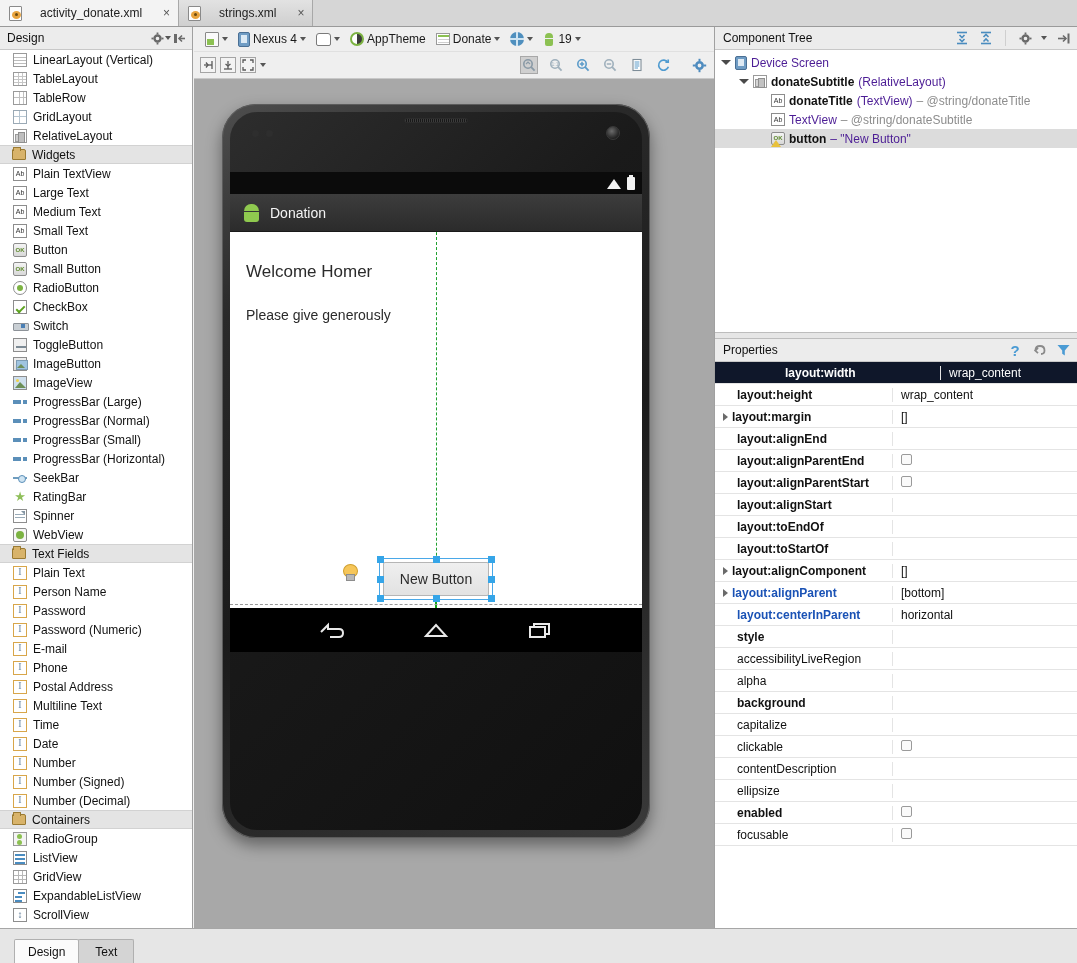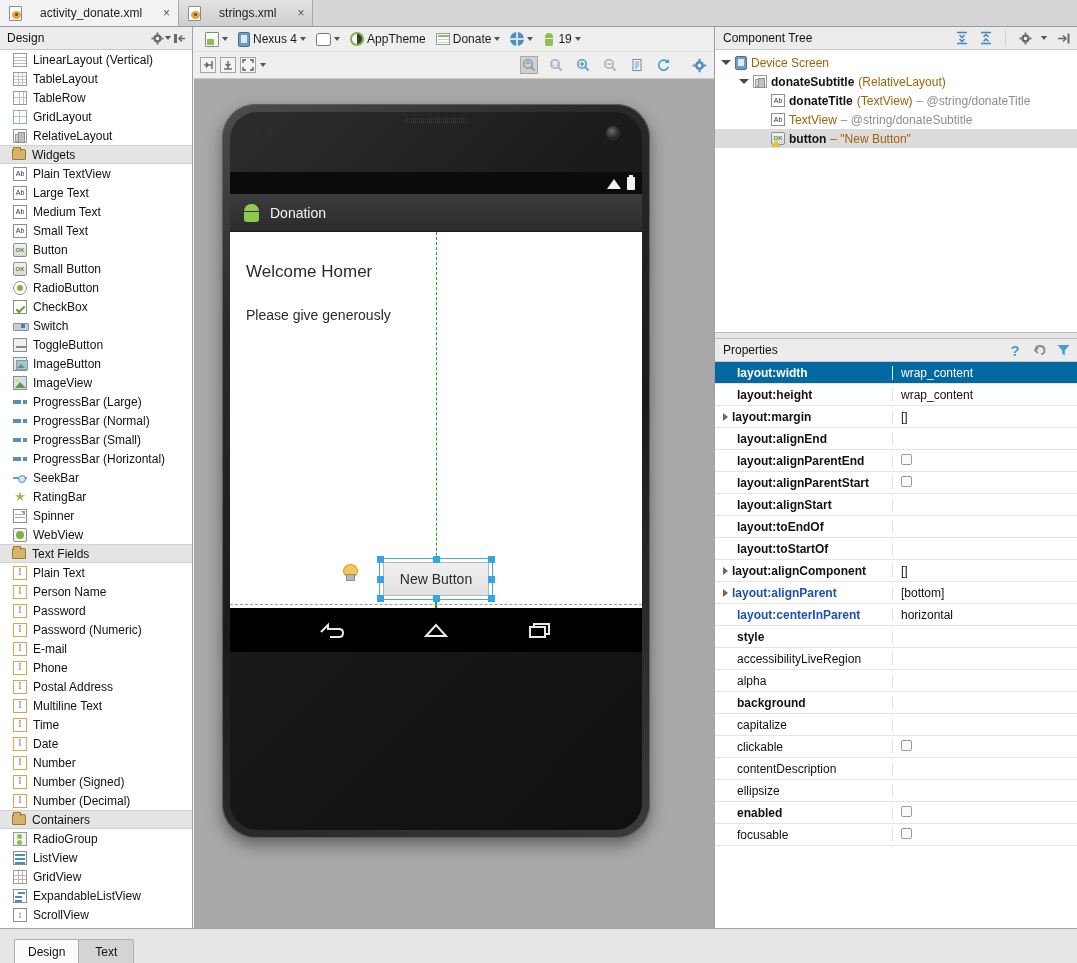--- a/index.html
+++ b/index.html
@@ -315,27 +315,27 @@
     width:14px;height:13px;background:linear-gradient(#f4f4f4,#d8d8d8);border:1px solid #8d8d8d;
     border-radius:2px;font-size:6px;line-height:11px;text-align:center;color:#5e8a2e;font-weight:bold;
     flex:0 0 14px; position:relative;
   }
   .t-ok:after{
     content:""; position:absolute; left:-1px; bottom:-3px;
     border-left:5px solid transparent;border-right:5px solid transparent;border-bottom:7px solid #e8c13c;
   }
   .tbold{ font-weight:bold; }
   .tdim{ color:#8d8d8d; }
-  .tplain{ color:#a16207;text-align:right; }
+  .tplain{ color:#4c1d95;text-align:right; }
 
   .split{ height:7px; background:#e6e6e6; border-top:1px solid #bdbdbd; border-bottom:1px solid #bdbdbd; flex:0 0 7px; }
 
   .props{ flex:1 1 auto; overflow:hidden; background:#fff; }
   .prow{ height:22px; display:flex; align-items:center; border-bottom:1px solid #e4e4e4; font-size:12px; }
-  .prow.sel{ background:#0369a1; }
+  .prow.sel{ background:#0f172a;padding-left:48px; }
   .prow.sel .pname, .prow.sel .pval{ color:#fdfdfd; }
   .pname{
     flex:0 0 178px; display:flex; align-items:center; gap:4px;
     padding-left:8px; color:#111; white-space:nowrap; overflow:hidden;
     border-right:1px solid #e4e4e4;
   }
   .pname.indent{ padding-left:22px; }
   .pname.bold{ font-weight:bold; }
   .pname.blue{ color:#1a52b5; font-weight:bold; }
   .pexp{ width:0;height:0;border-left:5px solid #6a6a6a;border-top:4px solid transparent;border-bottom:4px solid transparent;flex:0 0 5px; }

